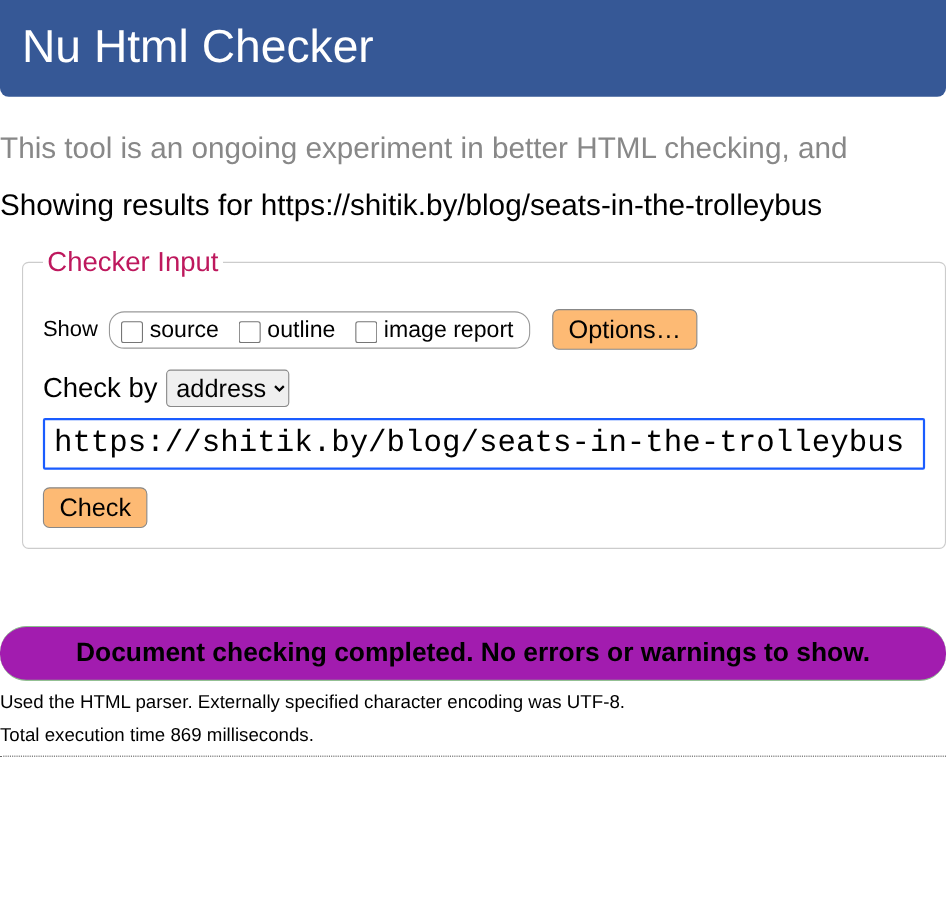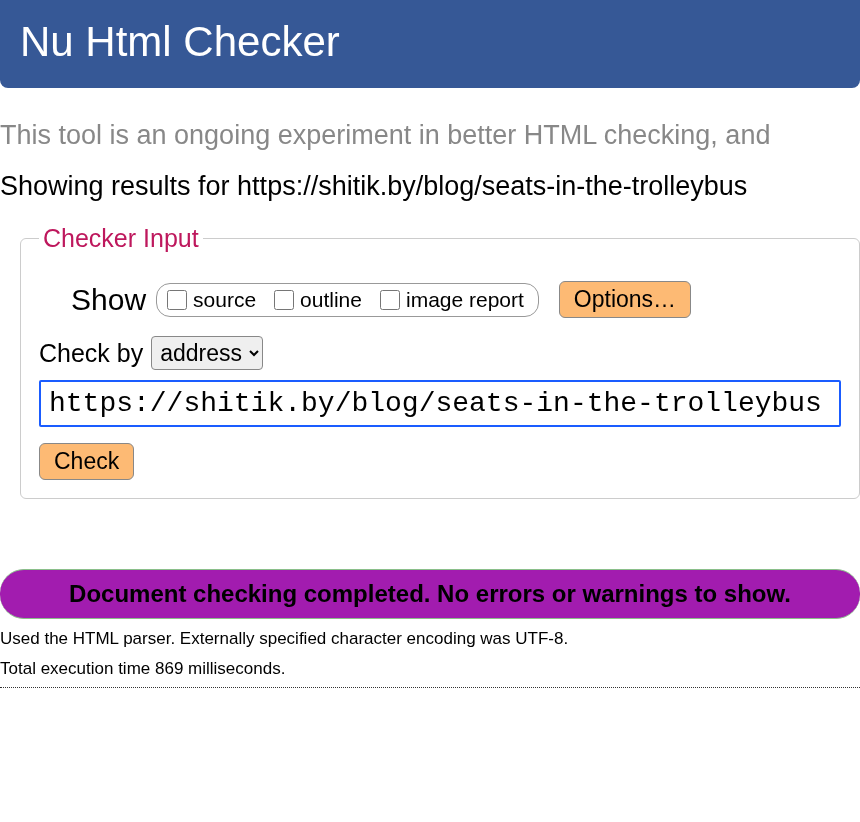--- a/index.html
+++ b/index.html
@@ -48,37 +48,36 @@
   }
   .row {
     margin: 10px 0 18px 0;
     font-size: 25px;
     display: flex;
     align-items: center;
     flex-wrap: wrap;
     gap: 6px;
   }
   .show-label {
-    font-size: 30px;
+    font-size: 20px;
     margin-right: 4px;
-    margin-left: 32px;
   }
   .pill {
     border: 1px solid #999;
     border-radius: 14px;
     padding: 4px 14px 4px 10px;
     display: inline-flex;
     align-items: center;
     gap: 18px;
     font-size: 21px;
     margin-right: 10px;
   }
   .cb-label {
     display: inline-flex;
-    align-items: center;
+    align-items: flex-end;
     gap: 4px;
     font-size: 21px;
   }
   input[type="checkbox"] {
     width: 20px;
     height: 20px;
     margin: 0 2px 0 0;
     accent-color: #555;
   }
   .options-btn, .check-btn {

